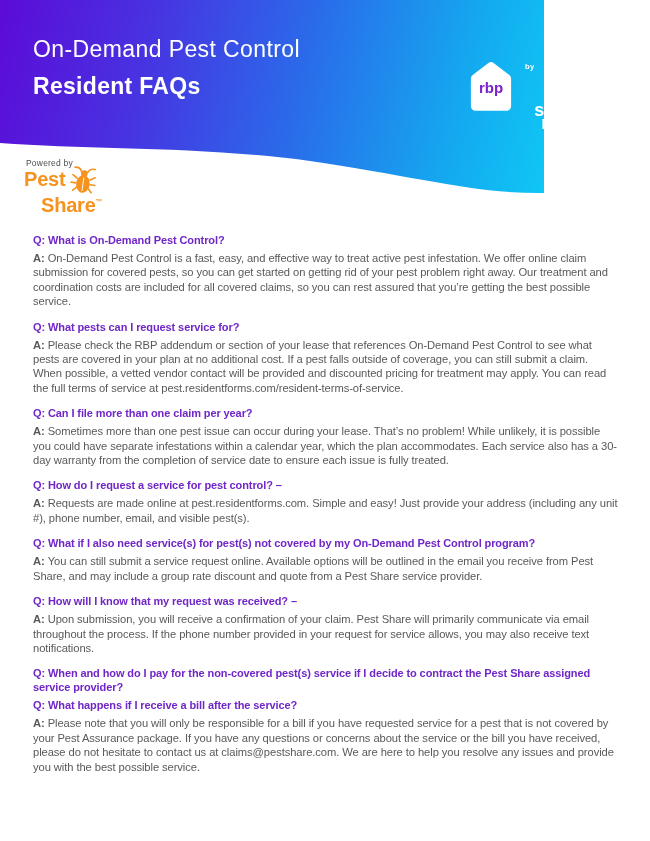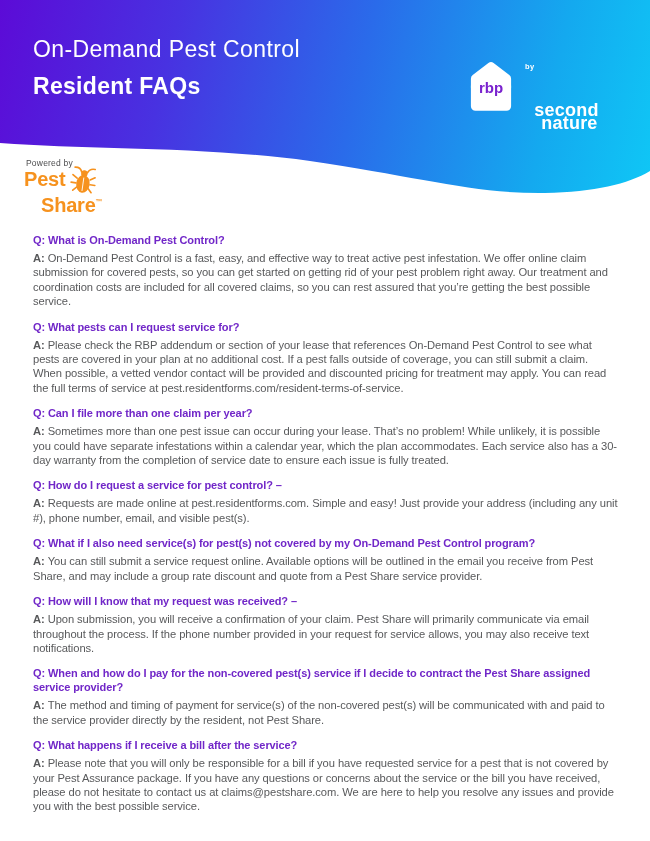--- a/index.html
+++ b/index.html
@@ -4,21 +4,21 @@
 <style>
   html,body { margin:0; padding:0; background:#e8e8e8; }
   .page {
     position:relative; width:650px; height:841px; margin:0 auto;
     background:#ffffff; overflow:hidden;
     font-family:"Liberation Sans","DejaVu Sans",sans-serif;
   }
 
   
   .header {
-    position:absolute; top:0; left:0; width:650px; height:212px;
+    position:absolute; top:0; left:0; width:544px; height:212px;
     background:linear-gradient(103deg,#5C0BD7 0%,#4832E1 26%,#2A6BEA 54%,#14A9EF 82%,#0FC8F6 100%);
   }
   .wave-svg { position:absolute; left:0; bottom:0; width:650px; height:212px; display:block; }
 
   .titles { position:absolute; left:33px; top:36px; color:#ffffff; }
   .title1 { font-size:23px; font-weight:400; letter-spacing:0.4px; }
   .title2 { font-size:23px; font-weight:700; letter-spacing:0.3px; margin-top:10px; }
 
   .brand { position:absolute; left:466px; top:44px; display:flex; align-items:center; }
   .rbp-badge { position:relative; width:50px; height:58px; }
@@ -138,21 +138,20 @@
       <p class="faq-a"><b>A:</b><span>You can still submit a service request online. Available options will be outlined in the email you receive from Pest Share, and may include a group rate discount and quote from a Pest Share service provider.</span></p>
     </section>
 
     <section>
       <h3 class="faq-q">Q: How will I know that my request was received? –</h3>
       <p class="faq-a"><b>A:</b><span>Upon submission, you will receive a confirmation of your claim. Pest Share will primarily communicate via email throughout the process. If the phone number provided in your request for service allows, you may also receive text notifications.</span></p>
     </section>
 
     <section>
       <h3 class="faq-q">Q: When and how do I pay for the non-covered pest(s) service if I decide to contract the Pest Share assigned service provider?</h3>
-      <p class="faq-a"><b>A:</b><span>The method and timing of payment for service(s) of the non-covered pest(s) will be communicated with and paid to the service provider directly by the resident, not Pest Share.</span></p>
     </section>
 
     <section>
       <h3 class="faq-q">Q: What happens if I receive a bill after the service?</h3>
       <p class="faq-a"><b>A:</b><span>Please note that you will only be responsible for a bill if you have requested service for a pest that is not covered by your Pest Assurance package. If you have any questions or concerns about the service or the bill you have received, please do not hesitate to contact us at claims@pestshare.com. We are here to help you resolve any issues and provide you with the best possible service.</span></p>
     </section>
 
   </div>
 </div>
 

